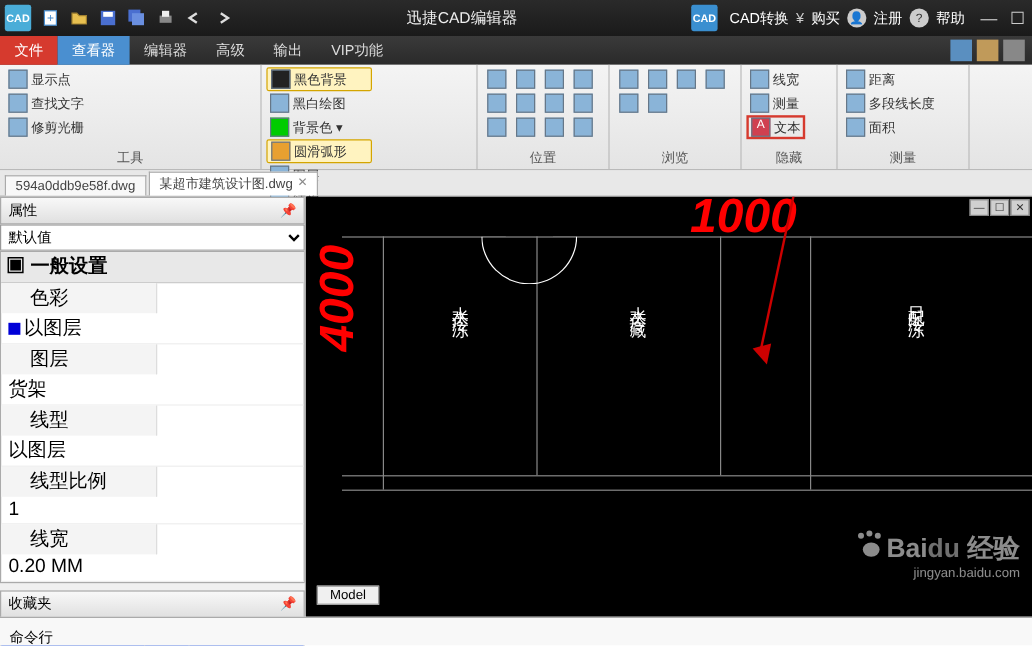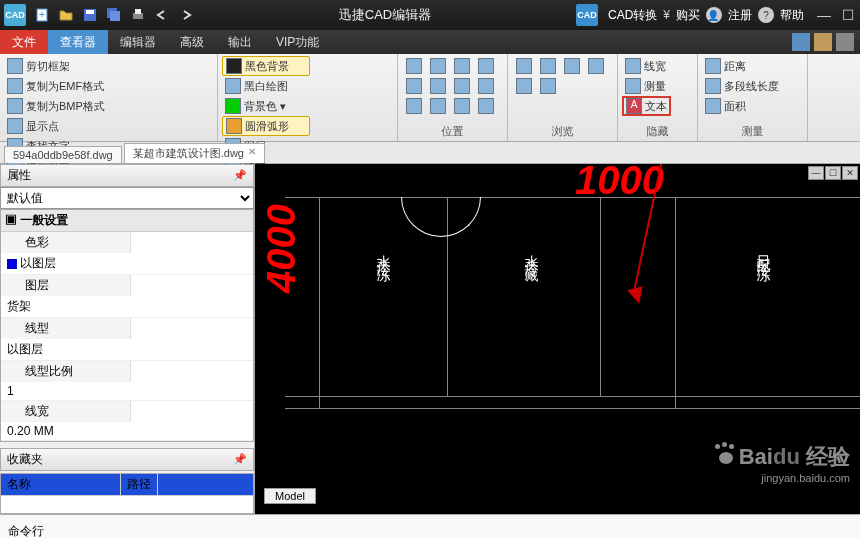--- a/index.html
+++ b/index.html
@@ -37,21 +37,21 @@
 .filetabs { height: 22px; background: #e8e8e8; border-bottom: 1px solid #aaa; display: flex; align-items: flex-end; padding-left: 4px; gap: 2px; }
 .filetab { background: #f8f8f8; border: 1px solid #aaa; border-bottom: none; padding: 2px 8px; font-size: 11px; color: #444; cursor: pointer; display: flex; align-items: flex-start; gap: 4px; }
 .filetab.active { background: #fff; }
 .filetab .close { font-size: 10px; color: #888; }
 
 .workspace { display: flex; height: 350px; }
 .left-panels { width: 255px; background: #f0f0f0; display: flex; flex-direction: column; border-right: 1px solid #aaa; }
 .panel-head { background: linear-gradient(#f8f8f8, #e0e0e0); border: 1px solid #aaa; padding: 2px 6px; font-size: 12px; display: flex; align-items: center; justify-content: space-between; }
 .panel-head .pin { font-size: 11px; color: #666; cursor: pointer; }
 .combo { width: 100%; border: 1px solid #999; background: #fff; font-size: 12px; padding: 2px; }
-.propgrid { background: #fff; font-size: 12px; border: 1px solid #aaa; flex-shrink: 0; }
+.propgrid { background: #fff; font-size: 16px; border: 1px solid #aaa; flex-shrink: 0; }
 .propgrid .section { background: #e8e8e8; padding: 2px 4px; font-weight: bold; border-bottom: 1px solid #ccc; }
 .propgrid .row { display: flex; border-bottom: 1px solid #eee; flex-direction: column; }
 .propgrid .row .k { width: 130px; padding: 2px 6px 2px 24px; background: #f4f4f4; border-right: 1px solid #ddd; }
 .propgrid .row .v { flex: 1; padding: 2px 6px; display: flex; align-items: center; gap: 3px; }
 .colorswatch { width: 10px; height: 10px; background: #0000d8; display: inline-block; }
 .fav { flex: 1; background: #fff; border: 1px solid #aaa; margin-top: 2px; }
 .fav .cols { display: flex; background: #1d4ed8; border-bottom: 1px solid #ccc; font-size: 12px; }
 .fav .cols span { padding: 2px 6px; border-right: 1px solid #ccc; }
 
 .canvas { flex: 1; background: #000; position: relative; overflow: hidden; }
@@ -149,34 +149,20 @@
   <div class="end-icons">
     <span style="background:#5a8fc0"></span>
     <span style="background:#c09a5a"></span>
     <span style="background:#888"></span>
   </div>
 </div>
 
 <div class="ribbon">
   <div class="ribbon-group" style="width:218px">
     <div class="items">
-      <div style="width:112px">
-        <div class="ritem">
-            <span class="ico"></span>
-            <span>剪切框架</span>
-          </div>
-        <div class="ritem">
-            <span class="ico"></span>
-            <span>复制为EMF格式</span>
-          </div>
-        <div class="ritem">
-            <span class="ico"></span>
-            <span>复制为BMP格式</span>
-          </div>
-      </div>
       <div style="width:100px">
         <div class="ritem">
             <span class="ico"></span>
             <span>显示点</span>
           </div>
         <div class="ritem">
             <span class="ico"></span>
             <span>查找文字</span>
           </div>
         <div class="ritem">

